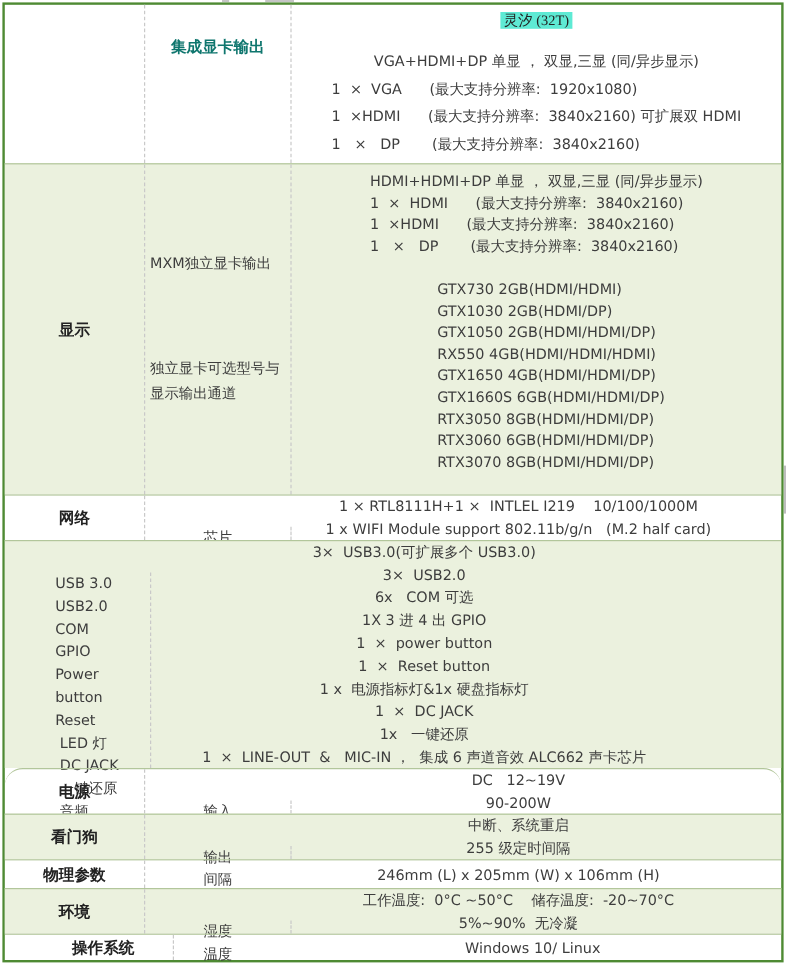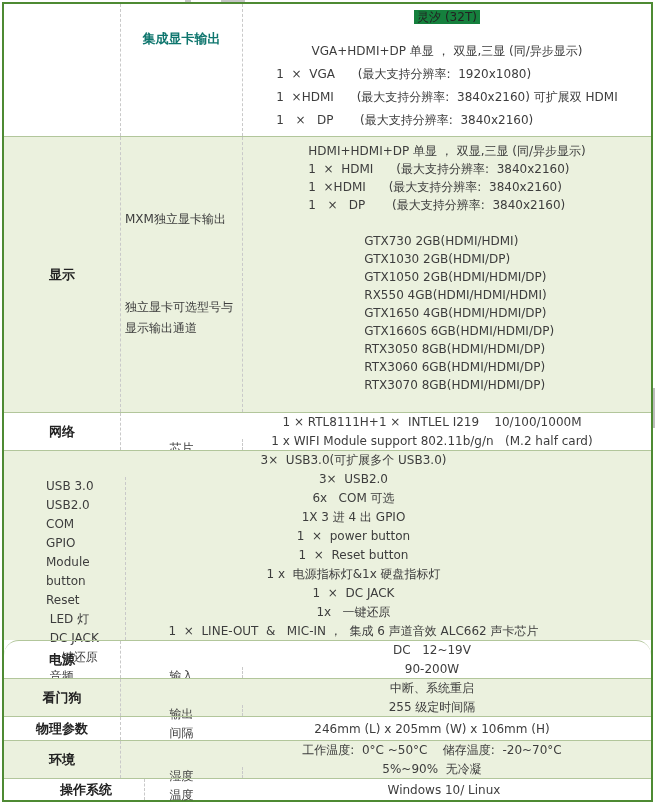--- a/index.html
+++ b/index.html
@@ -18,21 +18,21 @@
   .ln { white-space:pre-wrap; line-height:19px; min-height:19px; }
   .center { text-align:center; }
   .indent { padding-left:56px; }
   
   .s1 { height:132px; }
   .s1 .c2 { display:flex; justify-content:center; }
   .bold-label { font-weight:bold; font-size:13px; color:#0f766e; }
   .s1 .bold-label { margin-top:26px; height:20px; }
   .blk { width:fit-content; margin:0 auto; text-align:left; }
   .hl-row { text-align:center; margin-top:4px; line-height:19px; }
-  .hl { background:#15803d; color:#222; padding:0 3px; }
+  .hl { background:#5eead4; color:#222; padding:0 3px;font-family:Liberation Serif, serif; }
   .s1 .lines { margin-top:13px; }
   .s1 .lines .ln { line-height:23px; min-height:23px; }
   
   .s2 { height:276px; }
   .s2 .c3 .blk { padding-top:5px; }
   .s2 .ln { line-height:18px; min-height:18px; }
   .abs-item { position:absolute; left:4px; width:118px; line-height:21px; color:#3d3d3d; }
   .mxm { top:72px; }
   .dgpu { top:160px; }
   
@@ -119,21 +119,21 @@
           <div class="ln">1 x WIFI Module support 802.11b/g/n   (M.2 half card)</div>
         </div>
     </div>
 
     <div class="sec s4 band">
       <div class="c2 rows-c2">
           <div class="ln">USB 3.0</div>
           <div class="ln">USB2.0</div>
           <div class="ln">COM</div>
           <div class="ln">GPIO</div>
-          <div class="ln">Module button</div>
+          <div class="ln">Power button</div>
           <div class="ln">Reset</div>
           <div class="ln"> LED 灯</div>
           <div class="ln"> DC JACK</div>
           <div class="ln"> 一键还原</div>
           <div class="ln"> 音频</div>
         </div>
       <div class="c3 rows-c3">
           <div class="ln">3×  USB3.0(可扩展多个 USB3.0)</div>
           <div class="ln">3×  USB2.0</div>
           <div class="ln">6x   COM 可选</div>

